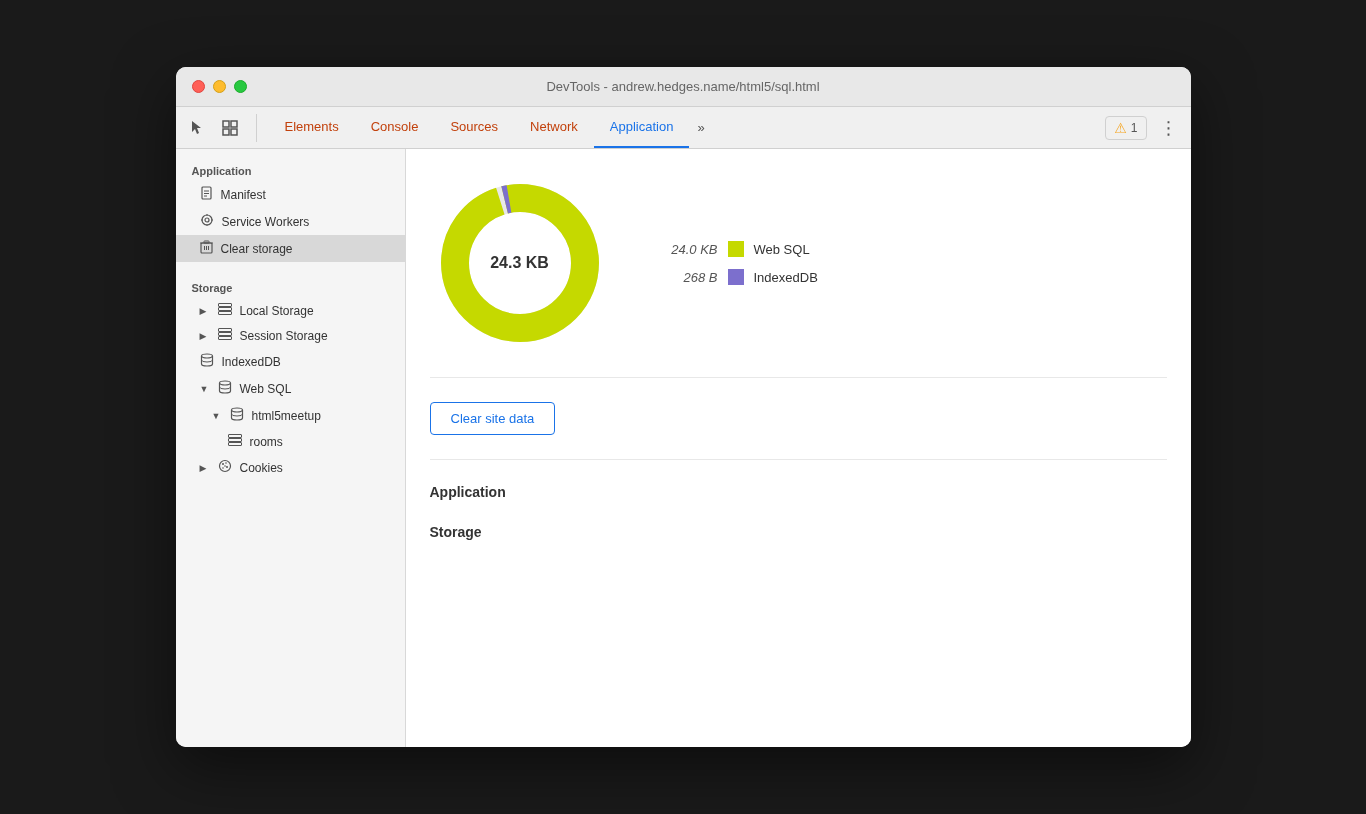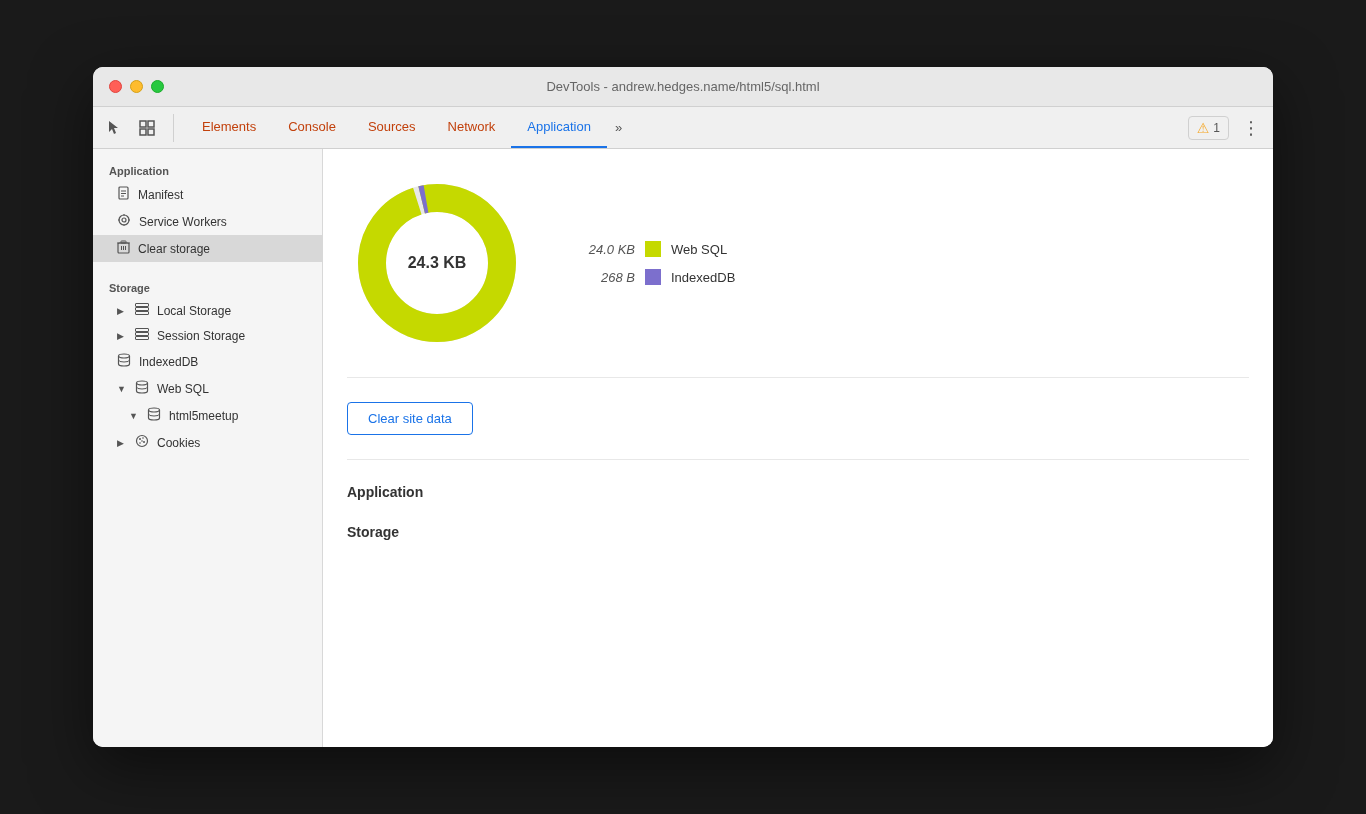--- a/index.html
+++ b/index.html
@@ -5,21 +5,21 @@
     * { box-sizing: border-box; margin: 0; padding: 0; }
     body {
       background: #1a1a1a;
       display: flex;
       justify-content: center;
       align-items: center;
       height: 100vh;
       font-family: -apple-system, BlinkMacSystemFont, 'Helvetica Neue', Arial, sans-serif;
     }
     .window {
-      width: 1180px;
+      width: 1015px;
       height: 680px;
       background: #f5f5f5;
       border-radius: 10px;
       box-shadow: 0 20px 60px rgba(0,0,0,0.5);
       overflow: hidden;
       display: flex;
       flex-direction: column;
     }
     
     .titlebar {
@@ -433,20 +433,30 @@
         <span class="icon">
           <svg width="14" height="14" viewBox="0 0 14 14">
               <ellipse cx="7" cy="3" rx="5.5" ry="2" fill="none" stroke="#555" stroke-width="1.2"></ellipse>
               <path d="M1.5 3 L1.5 11 Q1.5 13 7 13 Q12.5 13 12.5 11 L12.5 3" fill="none" stroke="#555" stroke-width="1.2"></path>
               <path d="M1.5 7 Q1.5 9 7 9 Q12.5 9 12.5 7" fill="none" stroke="#555" stroke-width="1"></path>
             </svg>
         </span>
         <span>html5meetup</span>
       </div>
 
+      <div class="sidebar-item" style="padding-left: 52px;">
+        <span class="icon">
+          <svg width="14" height="12" viewBox="0 0 14 12">
+              <rect x="0.5" y="0.5" width="13" height="3" rx="0.5" fill="none" stroke="#555" stroke-width="1"></rect>
+              <rect x="0.5" y="4.5" width="13" height="3" rx="0.5" fill="none" stroke="#555" stroke-width="1"></rect>
+              <rect x="0.5" y="8.5" width="13" height="3" rx="0.5" fill="none" stroke="#555" stroke-width="1"></rect>
+            </svg>
+        </span>
+        <span>rooms</span>
+      </div>
 
       <div class="sidebar-item" style="padding-left: 24px;">
         <span class="tree-arrow">▶</span>
         <span class="icon">
           <svg width="14" height="14" viewBox="0 0 14 14">
               <circle cx="7" cy="7" r="5.5" fill="none" stroke="#555" stroke-width="1.2"></circle>
               <circle cx="5" cy="5" r="1" fill="#555"></circle>
               <circle cx="8" cy="4" r="0.8" fill="#555"></circle>
               <circle cx="9" cy="8" r="1" fill="#555"></circle>
               <circle cx="5" cy="9" r="0.8" fill="#555"></circle>

